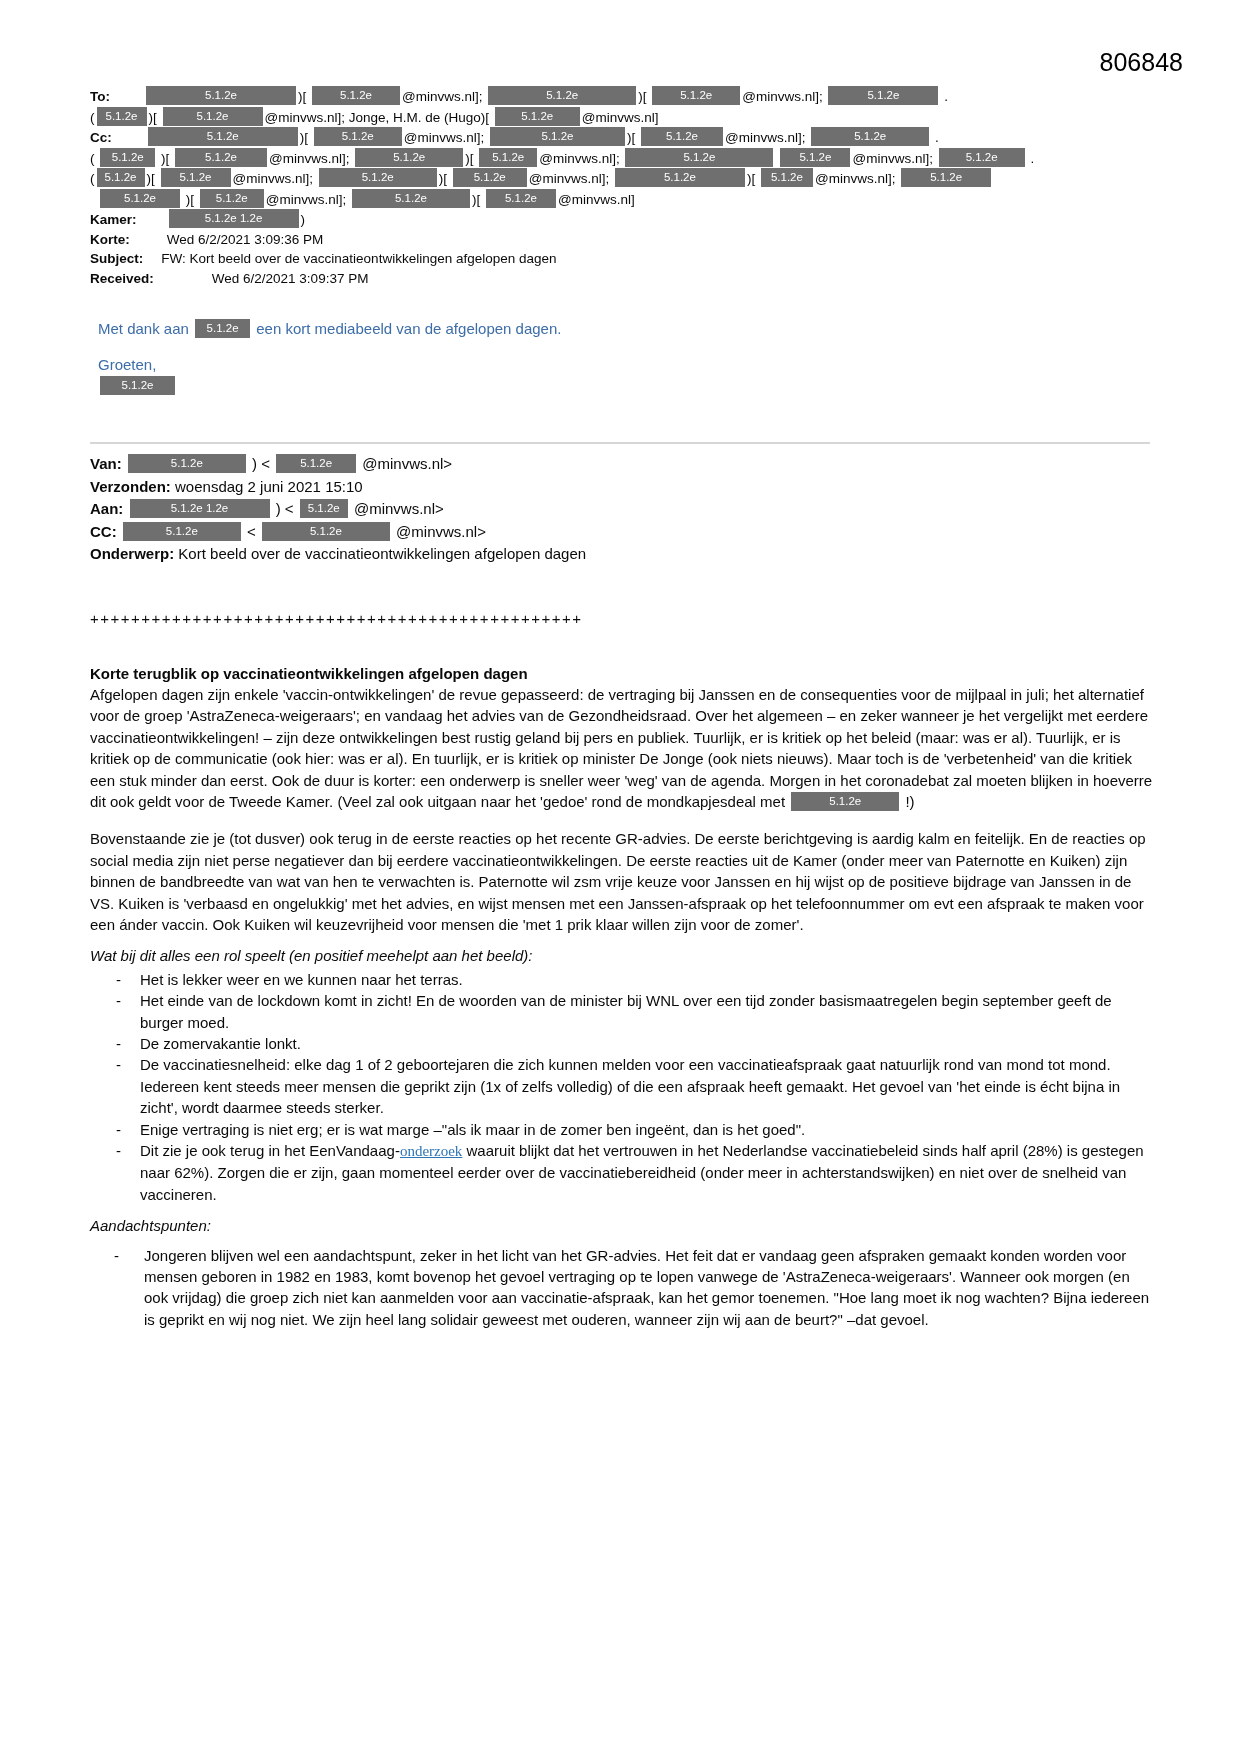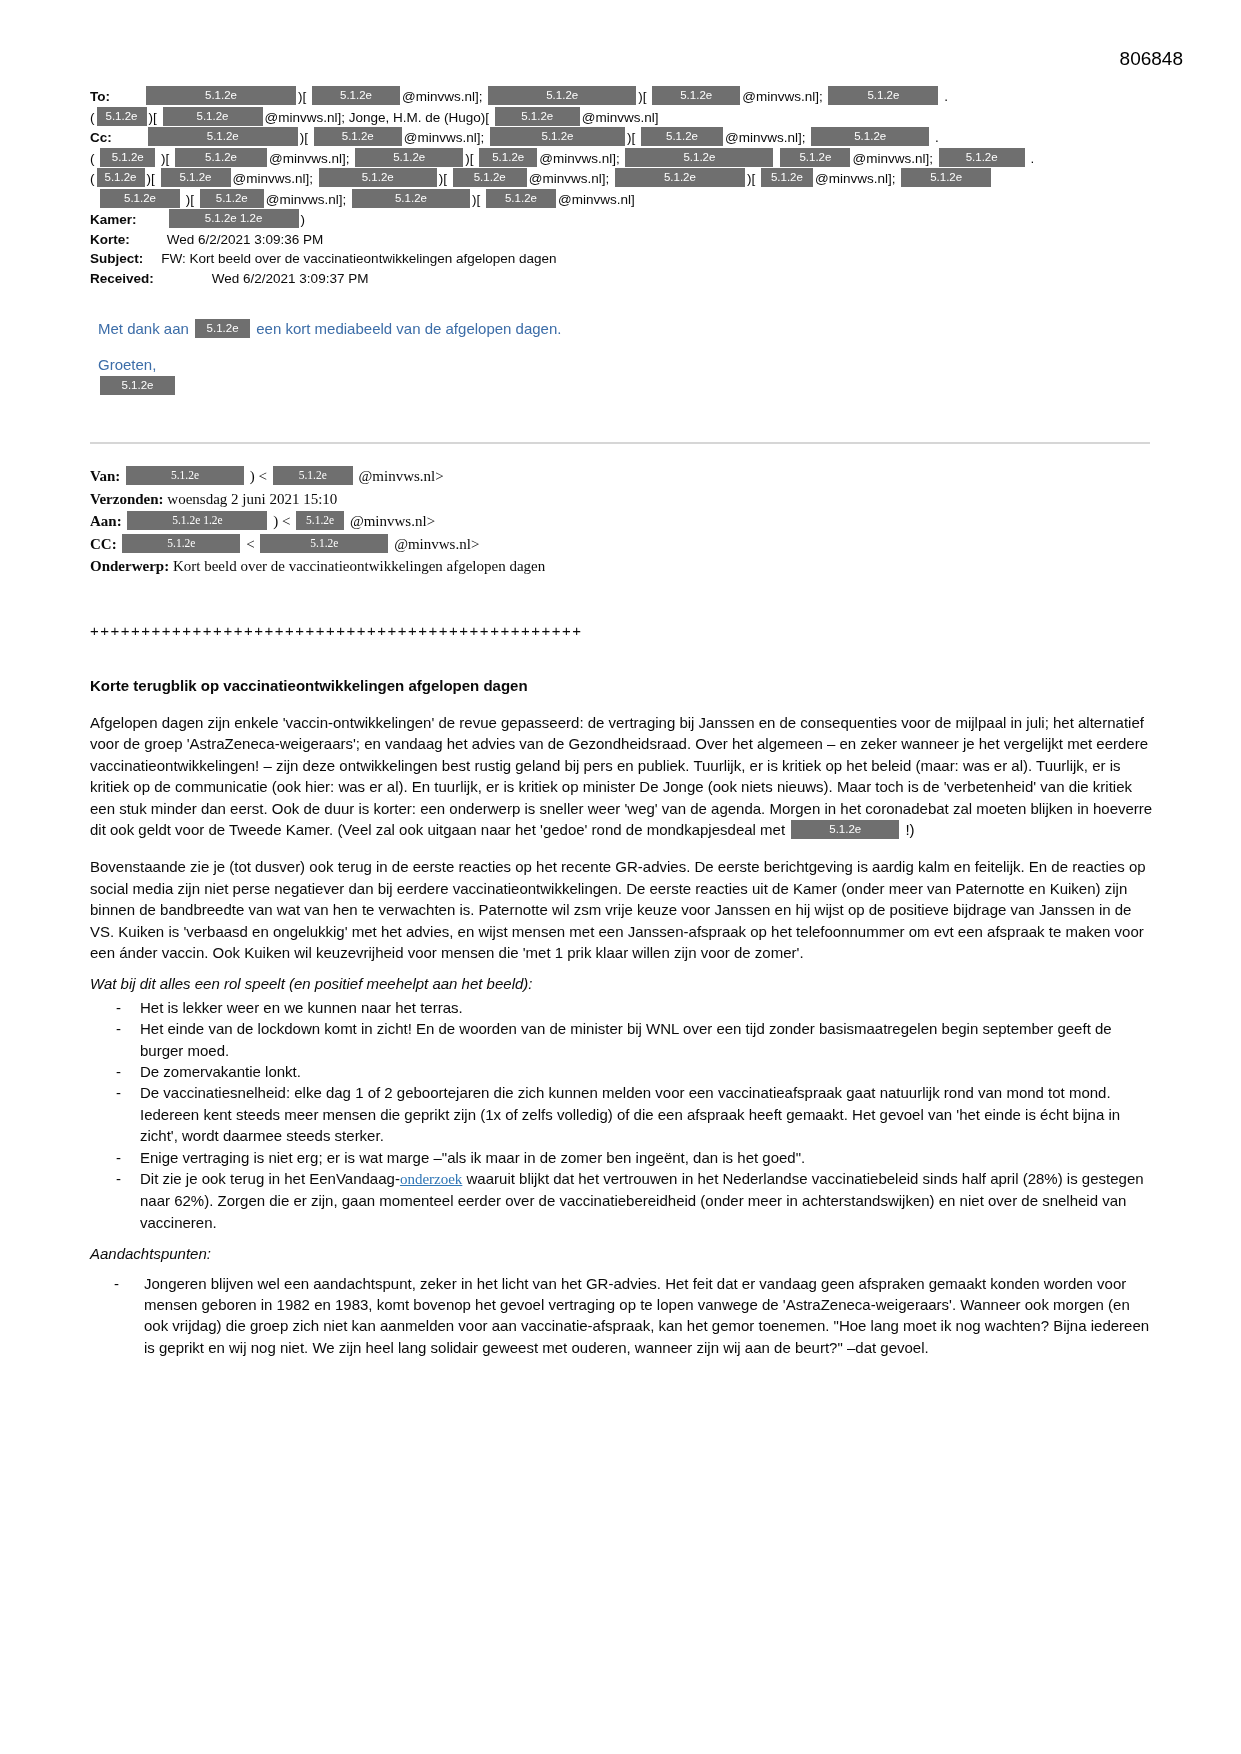--- a/index.html
+++ b/index.html
@@ -1,47 +1,47 @@
 <!DOCTYPE html>
 <html><head>
 <meta charset="utf-8">
 <style>
   html,body{margin:0;padding:0;background:#ffffff;}
   .page{position:relative;width:1241px;height:1754px;background:#ffffff;overflow:hidden;
         font-family:"Liberation Sans","DejaVu Sans",sans-serif;color:#0a0a0a;}
-  .docnum{position:absolute;top:48px;right:58px;font-size:19px;color:#000;}
+  .docnum{position:absolute;top:48px;right:58px;font-size:25px;color:#000;}
   .content{position:absolute;left:90px;top:86px;width:1068px;}
 
   
   .redact{display:inline-block;background:#6f6f6f;color:#ffffff;font-size:11.5px;
           height:19px;line-height:19px;text-align:center;vertical-align:-4px;
           margin:0 2px;white-space:nowrap;overflow:hidden;}
 
   
   .hrow{font-size:13.5px;line-height:19.5px;white-space:pre-wrap;}
   .bold{font-weight:bold;}
   .sp{display:inline-block;height:1px;}
 
   
   .intro{margin-top:30px;margin-left:8px;color:#3c6da8;font-size:15px;line-height:21px;}
   .intro .iline{min-height:21px;}
   .intro .gap{height:15px;}
 
   .divider{margin-top:46px;border-top:2px solid #d6d6d6;width:1060px;}
 
   
-  .fwd{margin-top:21px;font-family:Liberation Serif, serif;}
+  .fwd{margin-top:9px;}
   .frow{font-size:15px;line-height:22.5px;white-space:pre-wrap;}
 
   
   .plusline{margin-top:44px;font-size:15px;letter-spacing:1.5px;}
   .body{margin-top:0;}
   .sec{font-size:15px;line-height:21.4px;}
   .sec-h{font-weight:bold;margin-top:36px;}
-  .sec-p{margin-top:16px;}
+  .sec-p{margin-top:0;}
   .sec-p + .sec-p{margin-top:16px;}
   .sec-ih{font-style:italic;margin-top:10px;}
   .ul{margin-top:2px;}
   .ul2{margin-top:8px;}
   .bullet{display:flex;}
   .bullet .dash{width:24px;margin-left:26px;flex:0 0 auto;text-align:left;}
   .bullet .btext{flex:1;}
   .ul2 .bullet .dash{width:30px;margin-left:24px;}
   .link{color:#2e75b5;text-decoration:underline;cursor:pointer;font-family:Liberation Serif, serif;}
 </style>

